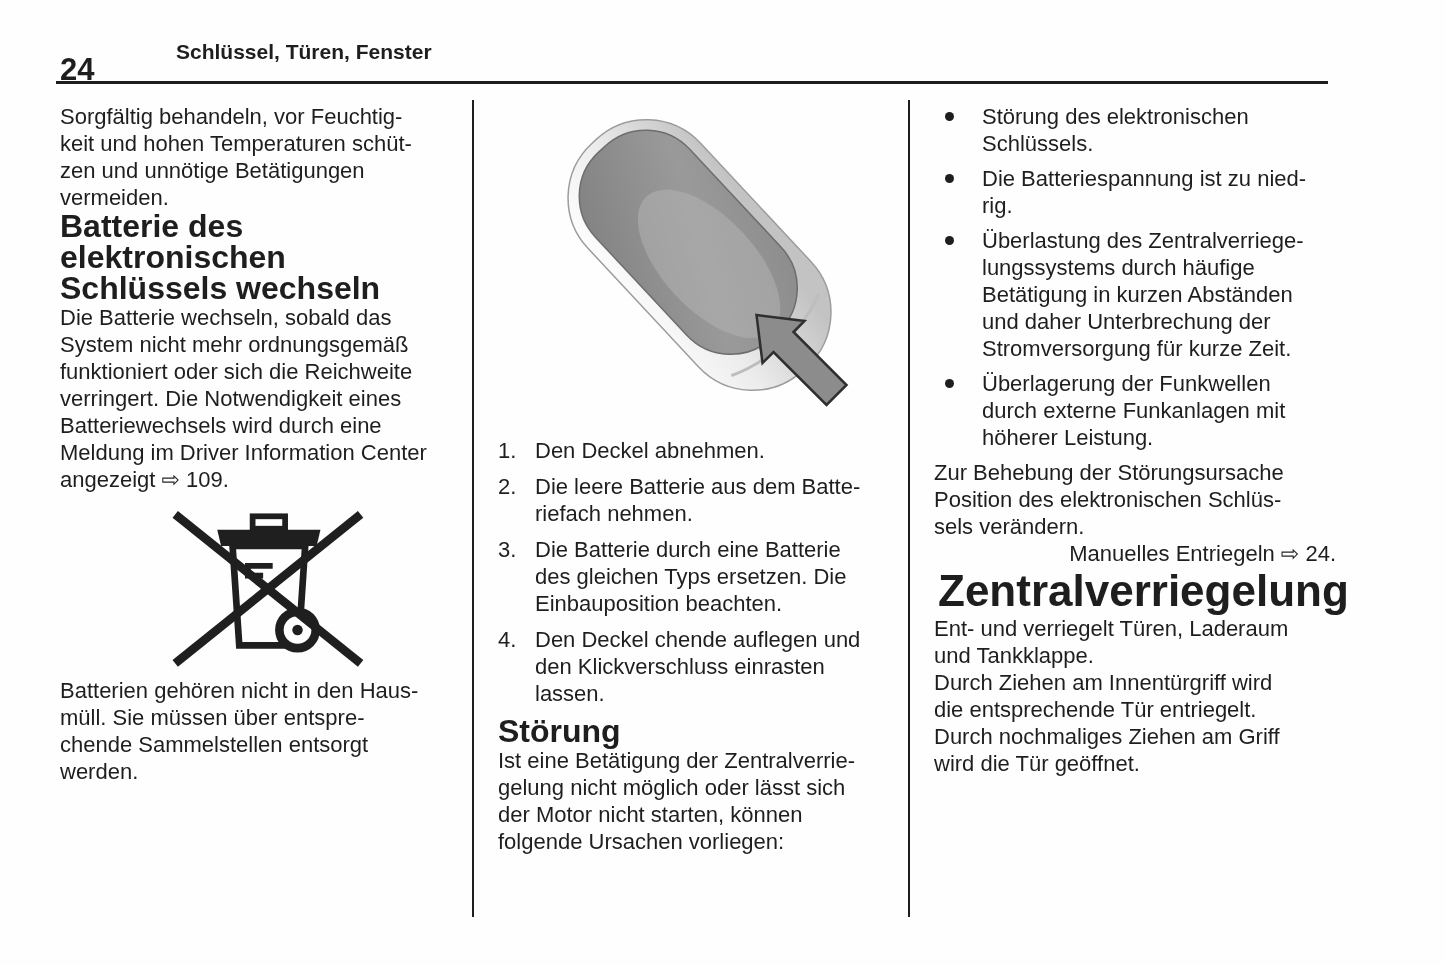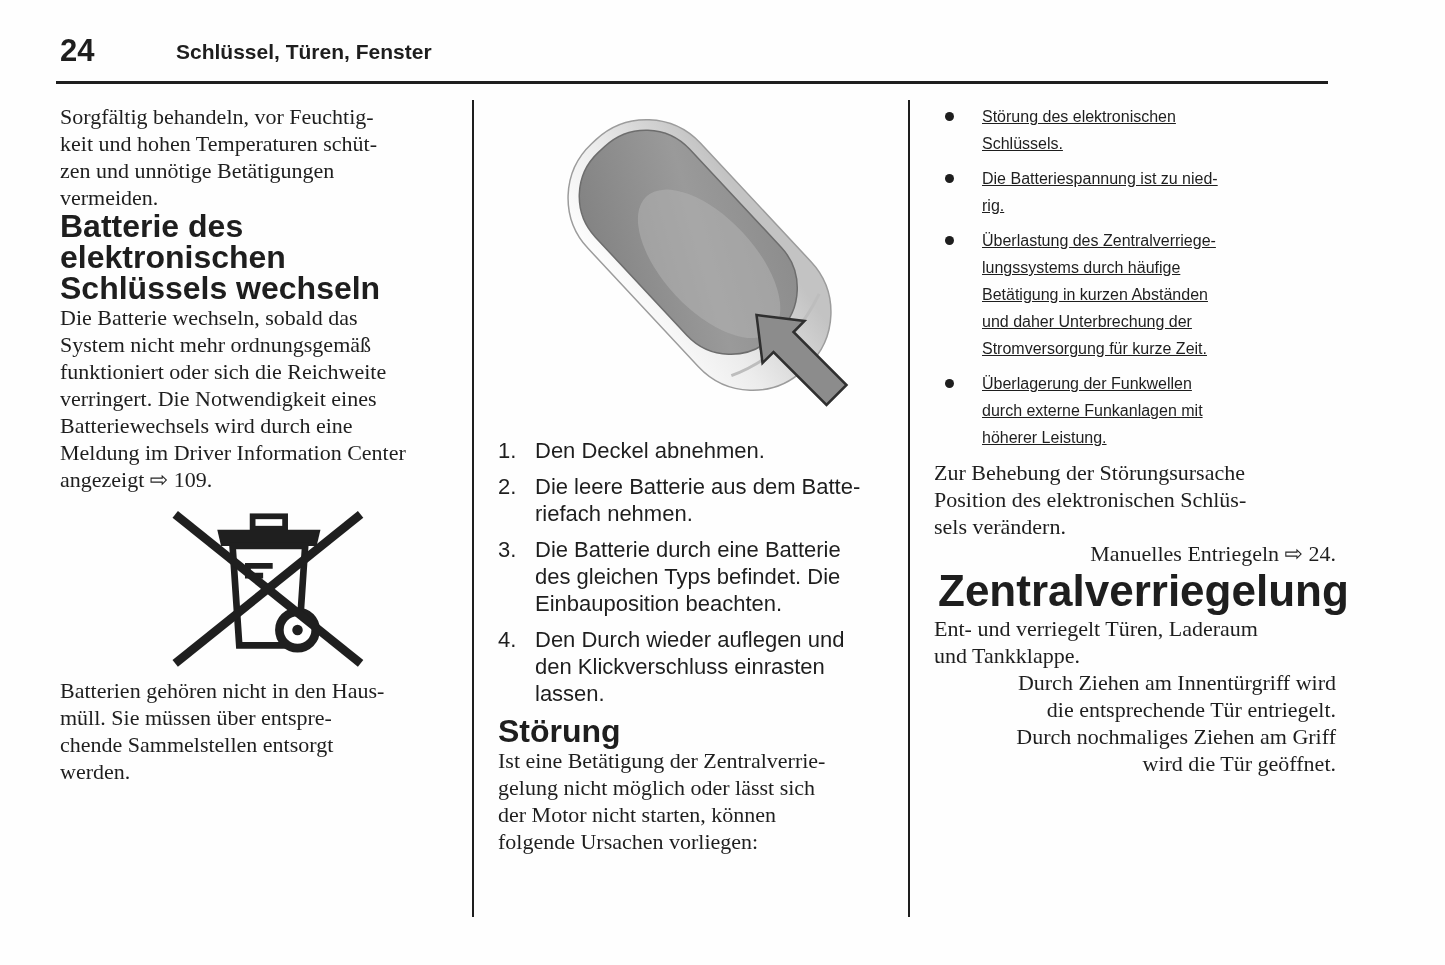--- a/index.html
+++ b/index.html
@@ -1,56 +1,56 @@
 <!DOCTYPE html>
 <html><head>
 <meta charset="utf-8">
 <style>
   html,body { margin:0; padding:0; background:#ffffff; }
   .page {
     position:relative; width:1445px; height:965px; background:#fefefe;
     font-family:"Liberation Sans", sans-serif; color:#1e1e1e; overflow:hidden;
   }
-  .page-number { position:absolute; left:60px; top:33px; font-size:31px; font-weight:bold; }
+  .page-number { position:absolute; left:60px; top:52px; font-size:31px; font-weight:bold; }
   .chapter-title { position:absolute; left:176px; top:40px; font-size:21px; font-weight:bold; }
   .header-rule { position:absolute; left:56px; top:81px; width:1272px; height:3px; background:#1e1e1e; }
   .vdiv { position:absolute; width:2px; background:#1e1e1e; top:100px; height:817px; }
   .vdiv1 { left:472px; }
   .vdiv2 { left:908px; }
   .col { position:absolute; top:103px; }
   .col1 { left:60px;  width:402px; }
   .col2 { left:498px; width:398px; }
   .col3 { left:934px; width:402px; }
   p.body {
-    font-size:22px; line-height:27px; margin:0; white-space:pre-line;font-family:Liberation Serif, serif;
+    font-size:22px; line-height:27px; margin:0; white-space:pre-line;
   }
   h2.section {
     font-size:32px; line-height:31px; font-weight:bold; margin:0; white-space:pre-line;
   }
   h1.chapter { font-size:44px; line-height:40px; font-weight:bold; margin:4px; }
   
   .battery-heading { margin-top:22px; margin-bottom:9px; }
   .disposal-figure { margin:8px 0 4px 96px; width:220px; height:172px; }
   
   .illustration { width:398px; height:320px; }
   .steps { margin-top:14px; }
   .step { display:flex; margin-bottom:9px; }
   .step-num { width:37px; flex:none; font-size:22px; line-height:27px; }
   .step-text { font-size:22px; line-height:27px; white-space:pre-line; }
   .fault-heading { margin-top:14px; margin-bottom:9px; }
   
   ul.causes { list-style:none; margin:0; padding:0; }
   li.cause { display:flex; margin-bottom:8px; }
   .bullet-dot { width:9px; height:9px; border-radius:50%; background:#1e1e1e; margin:9px 0 0 11px; flex:none; }
-  .cause-text { margin-left:28px; font-size:16px; line-height:27px; white-space:pre-line;text-decoration:underline; }
+  .cause-text { margin-left:28px; font-size:22px; line-height:27px; white-space:pre-line; }
   .remedy { margin-top:0; }
   .manual-ref { margin-top:8px;text-align:right; }
   .central-heading { margin-top:26px; }
   .central-p1 { margin-top:6px; }
-  .central-p2 { margin-top:8px;text-align:right; }
+  .central-p2 { margin-top:8px; }
 </style>
 </head>
 <body>
 
 <div class="page">
 
   <div class="page-number">24</div>
   <div class="chapter-title">Schlüssel, Türen, Fenster</div>
   <div class="header-rule"></div>
 
@@ -135,26 +135,26 @@
         <span class="step-text">Den Deckel abnehmen.</span>
       </div>
       <div class="step">
         <span class="step-num">2.</span>
         <span class="step-text">Die leere Batterie aus dem Batte-
 riefach nehmen.</span>
       </div>
       <div class="step">
         <span class="step-num">3.</span>
         <span class="step-text">Die Batterie durch eine Batterie
-des gleichen Typs befindet. Die
+des gleichen Typs ersetzen. Die
 Einbauposition beachten.</span>
       </div>
       <div class="step">
         <span class="step-num">4.</span>
-        <span class="step-text">Den Durch wieder auflegen und
+        <span class="step-text">Den Deckel chende auflegen und
 den Klickverschluss einrasten
 lassen.</span>
       </div>
     </div>
 
     <h2 class="section fault-heading">Störung</h2>
     <p class="body">Ist eine Betätigung der Zentralverrie-
 gelung nicht möglich oder lässt sich
 der Motor nicht starten, können
 folgende Ursachen vorliegen:</p>

